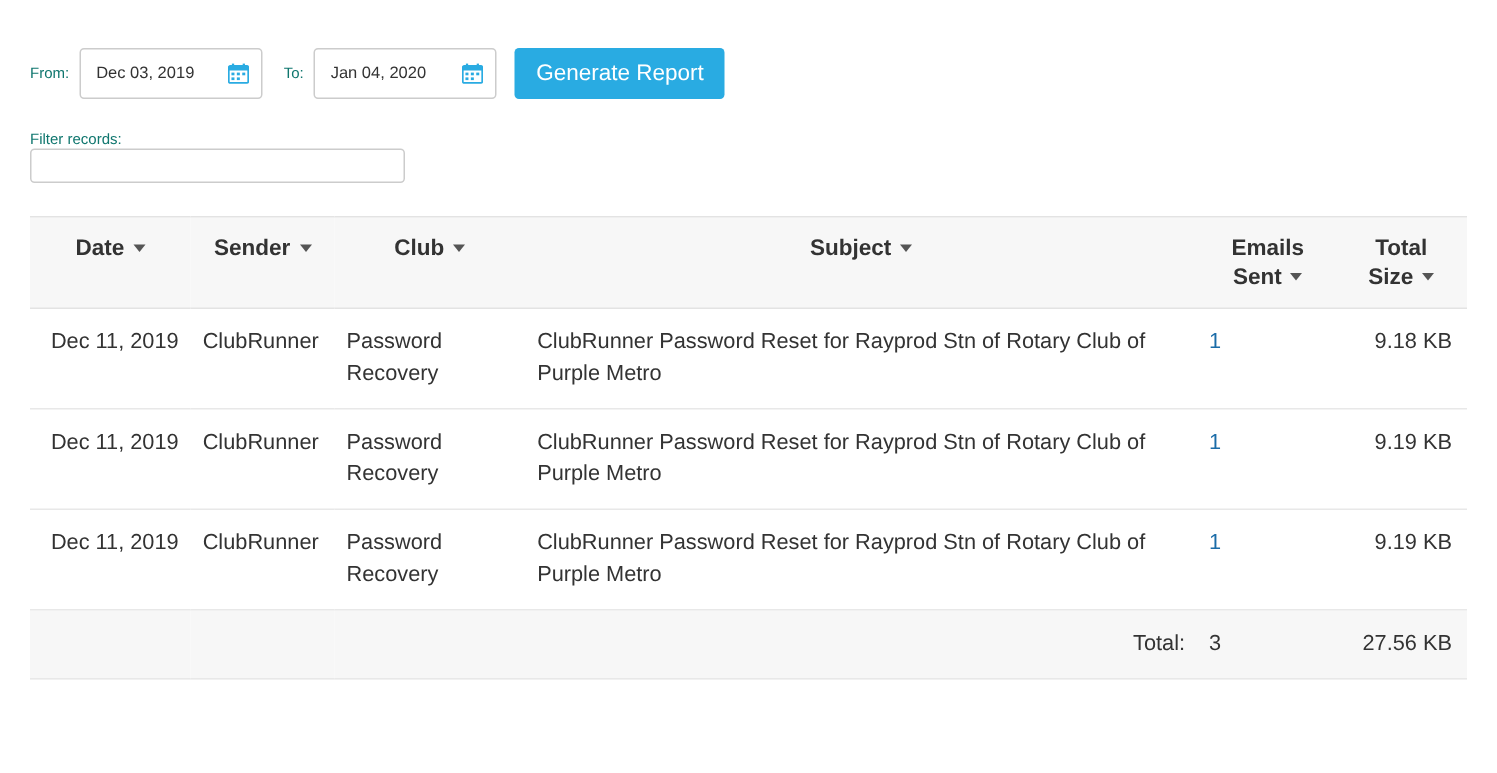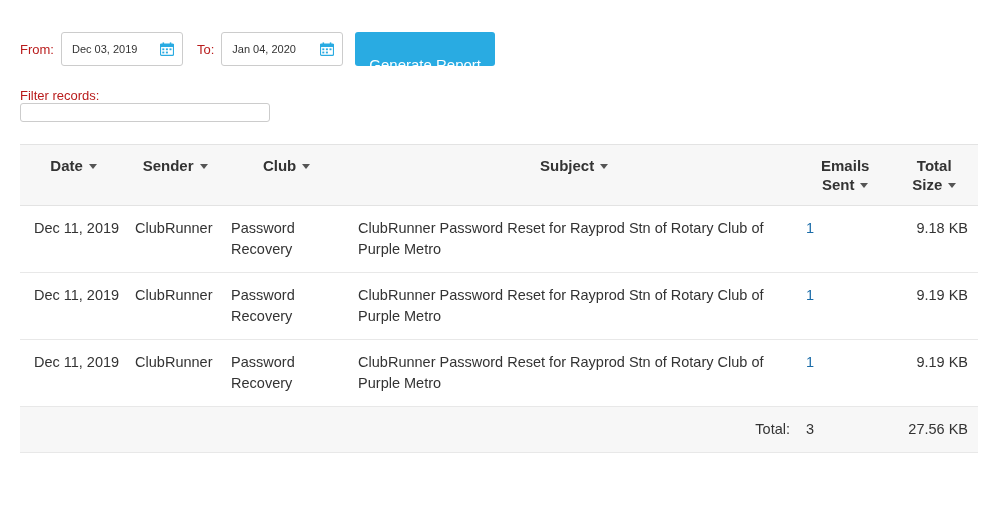--- a/index.html
+++ b/index.html
@@ -27,22 +27,22 @@
     letter-spacing: -0.2px;
   }
   
   .filter-row {
     display: flex;
     align-items: center;
     margin-top: 32px;
     height: 34px;
   }
   .lbl {
-    font-size: 13px;
-    color: #b91c1c;
+    font-size: 10px;
+    color: #0f766e;
     margin-right: 7px;
   }
   .lbl.to { margin-left: 14px; }
   .date-field {
     position: relative;
     display: inline-flex;
     align-items: center;
     height: 34px;
     border: 1px solid #cccccc;
     border-radius: 3px;
@@ -67,21 +67,21 @@
   }
   .btn-primary {
     margin-left: 12px;
     height: 34px;
     background: #29abe2;
     border: none;
     border-radius: 3px;
     color: #ffffff;
     font-size: 15px;
     font-family: "Liberation Sans", sans-serif;
-    padding: 16px 14px;
+    padding: 0 14px;
     cursor: pointer;
     line-height: 34px;
   }
   
   .records-row {
     display: flex;
     margin-top: 22px;
     height: 34px;
     flex-direction: column;
   }

